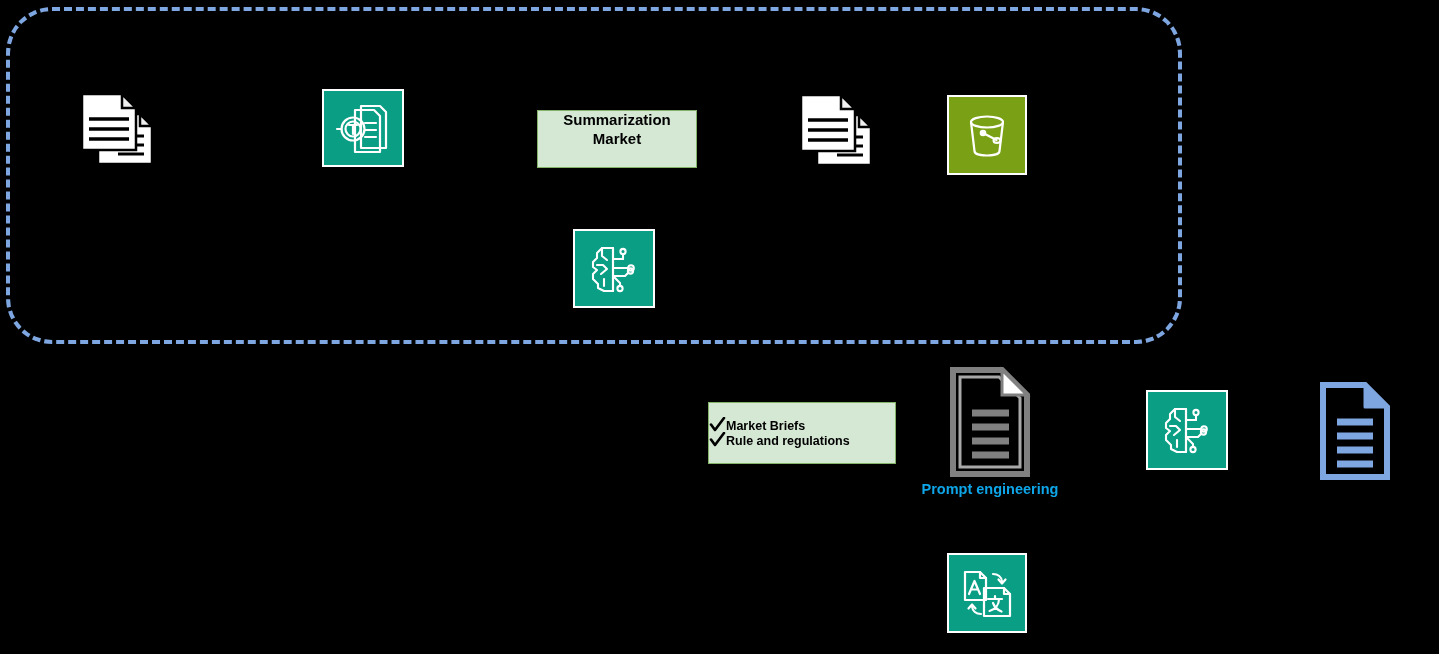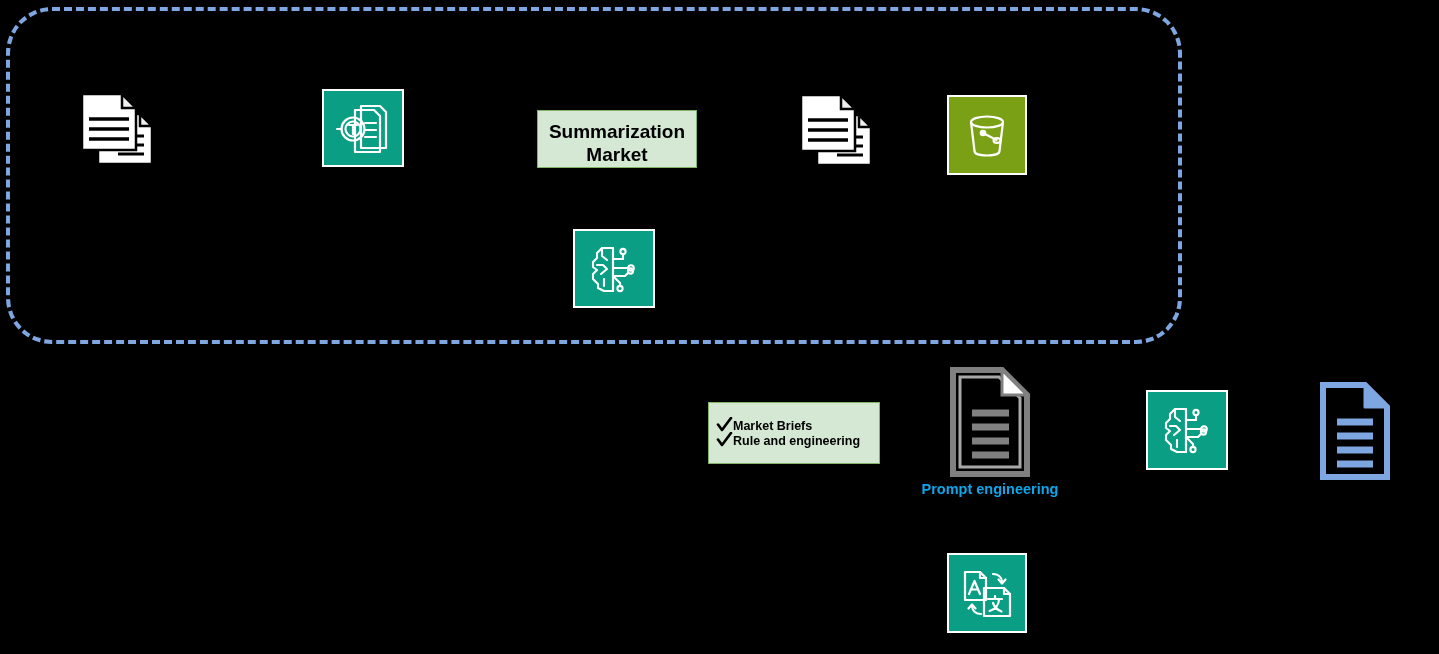--- a/index.html
+++ b/index.html
@@ -40,41 +40,40 @@
     border: 2px solid #ffffff;
   }
   .tile svg { display: block; }
 
   
   .proc-box {
     box-sizing: border-box;
     background: #d5e8d4;
     border: 1px solid #82b366;
     display: flex;
-    align-items: flex-end;
+    align-items: flex-start;
     justify-content: center;
     text-align: center;
     color: #000000;
     font-weight: bold;
-    font-size: 19px;
+    font-size: 15px;
     line-height: 1.25;
   }
 
   
   #checklist-box {
     left: 708px;
     top: 402px;
-    width: 172px;
+    width: 188px;
     height: 62px;
     box-sizing: border-box;
     background: #d5e8d4;
     border: 1px solid #82b366;
     display: flex;
     align-items: center;
-    padding-left: 7px;
   }
   #checklist-box .rows {
     display: flex;
     flex-direction: column;
     justify-content: center;
   }
   .check-row {
     display: flex;
     align-items: center;
     font-size: 12.5px;
@@ -208,21 +207,21 @@
           </svg>
         </span>
         <span>Market Briefs</span>
       </div>
       <div class="check-row">
         <span class="tickwrap">
           <svg width="17" height="16" viewBox="0 0 17 16">
             <path d="M2 7.5 L6 13 L15 1" fill="none" stroke="#000000" stroke-width="2.6" stroke-linecap="round" stroke-linejoin="round"></path>
           </svg>
         </span>
-        <span>Rule and engineering</span>
+        <span>Rule and regulations</span>
       </div>
     </div>
   </div>
 
   <div class="abs" style="left:946px; top:366px; width:88px; height:112px;">
     <svg width="88" height="112" viewBox="0 0 88 112">
       <path d="M7 4 H56 L81 29 V108 H7 Z" fill="none" stroke="#808080" stroke-width="6"></path>
       <path d="M14 11 H53 L74 32 V101 H14 Z" fill="none" stroke="#a8a8a8" stroke-width="3"></path>
       <path d="M56 4 L56 29 L81 29 Z" fill="#ffffff" stroke="#808080" stroke-width="3"></path>
       <line x1="26" y1="47" x2="63" y2="47" stroke="#808080" stroke-width="7"></line>

